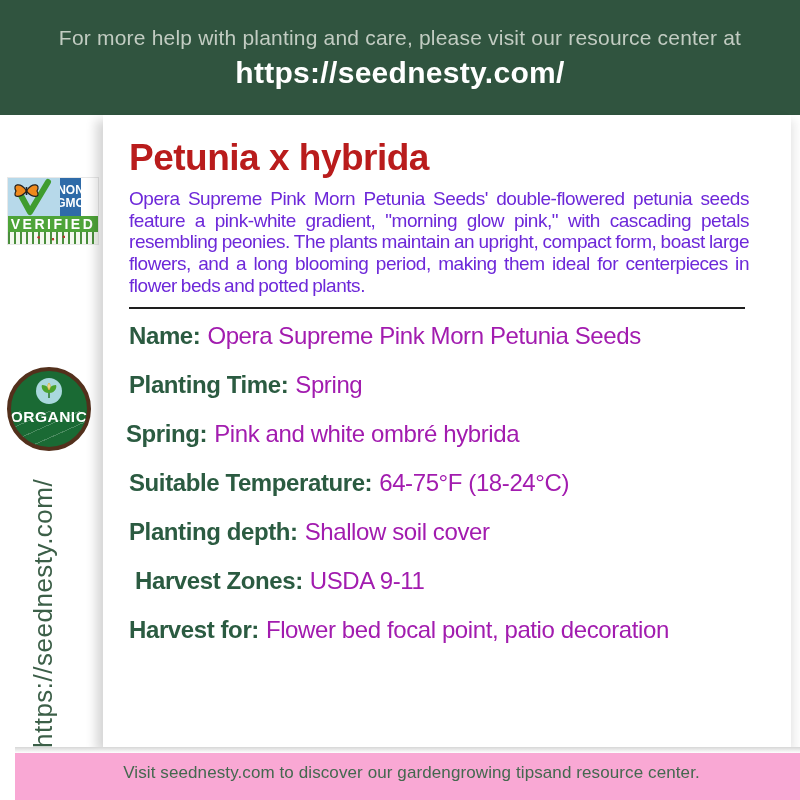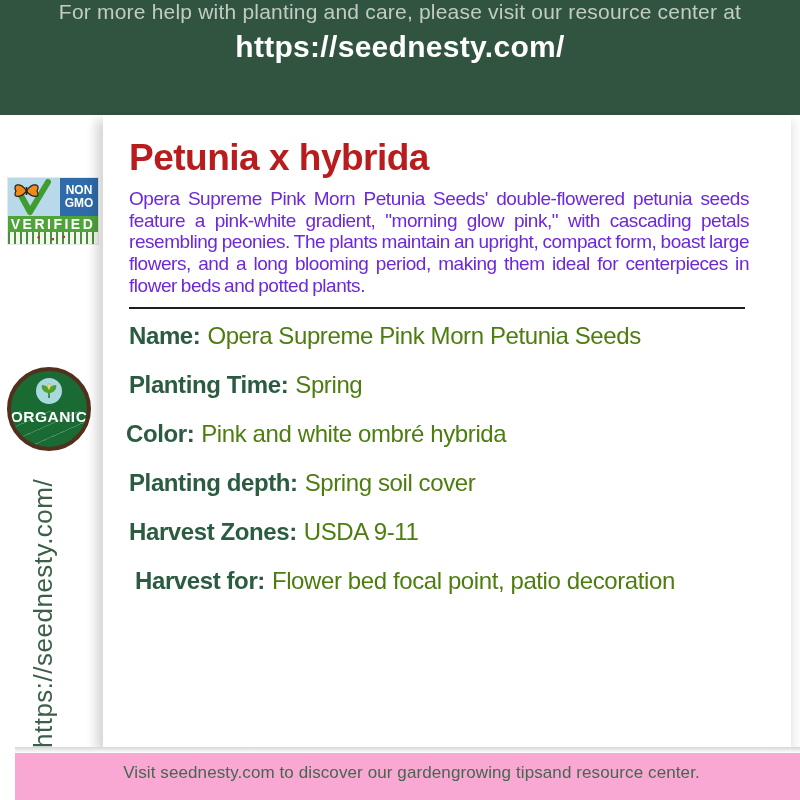--- a/index.html
+++ b/index.html
@@ -8,39 +8,39 @@
     position:relative;
     font-family:"Liberation Sans", sans-serif;
     background:#ffffff;
     overflow:hidden;
   }
 
   
   .banner {
     position:absolute; left:0; top:0; width:800px; height:115px;
     background:#30543f;
-    display:flex; flex-direction:column; align-items:center; justify-content:flex-start;
+    display:flex; flex-direction:column; align-items:center; justify-content:center;
     gap:6px;
   }
   .banner-line1 { color:#c2ccc2; font-size:21px; letter-spacing:0.2px; }
   .banner-line2 { color:#ffffff; font-size:30px; font-weight:700; letter-spacing:0.3px; }
 
   
   .sidebar { position:absolute; left:0; top:115px; width:104px; height:685px; background:#ffffff; }
 
   
   .nongmo {
     position:absolute; left:8px; top:63px; width:90px; height:66px;
     background:#ffffff; box-shadow:0 0 0 1px #e8e8e8;
     display:flex; flex-direction:column;
   }
   .nongmo-top { display:flex; height:38px; }
   .nongmo-sky { width:52px; background:#b7d9ea; position:relative; overflow:hidden; }
   .nongmo-blue {
-    width:38px; background:#2f6ba8; color:#fff; font-weight:800; font-size:12px;
+    width:21px; background:#2f6ba8; color:#fff; font-weight:800; font-size:12px;
     line-height:1.05; display:flex; flex-direction:column; align-items:center; justify-content:center;
   }
   .nongmo-verified {
     height:16px; background:#4ea439; color:#fff; font-weight:700; font-size:14px;
     letter-spacing:2.5px; display:flex; align-items:center; justify-content:center;
   }
   .nongmo-grass {
     height:12px; background-color:#f3f8ef;
     background-image:
       radial-gradient(circle at 34% 45%, #b03a2e 1px, transparent 1.6px),
@@ -97,21 +97,21 @@
     text-align:justify; letter-spacing:-0.45px; word-spacing:-1px;
   }
   .divider { margin-top:11px; width:616px; border:none; border-top:2px solid #1e1e1e; }
 
   .fields { margin-top:13px; }
   .field-row { margin-bottom:19px; height:30px; font-size:24px; letter-spacing:-0.4px; white-space:nowrap; }
   .field-row:nth-child(3) { margin-left:-3px; }
   .field-row:nth-child(6) { margin-left:6px; }
   .field-row:nth-child(8) { margin-left:3px; }
   .field-label { color:#2b5b41; font-weight:700; }
-  .field-value { color:#4d7c0f; margin-left:7px; }
+  .field-value { color:#a21caf; margin-left:7px; }
   .field-row:nth-child(8) .field-value { margin-left:3px; }
 
   
   .footer { position:absolute; left:15px; top:747px; width:793px; height:53px; background:#f9a8d4; }
   .footer-strip { width:100%; height:6px; background:linear-gradient(#d7d7d7, #ffffff); }
   .footer-text { margin-top:10px; text-align:center; color:#44684f; font-size:17px; letter-spacing:0.1px; }
 </style>
 </head>
 <body>
 
@@ -192,24 +192,27 @@
   <hr class="divider">
 
   <div class="fields">
     <div class="field-row">
       <span class="field-label">Name:</span><span class="field-value">Opera Supreme Pink Morn Petunia Seeds</span>
     </div>
     <div class="field-row">
       <span class="field-label">Planting Time:</span><span class="field-value">Spring</span>
     </div>
     <div class="field-row">
-      <span class="field-label">Color:</span><span class="field-value">Pink and white ombré hybrida</span>
-    </div>
-    <div class="field-row">
-      <span class="field-label">Planting depth:</span><span class="field-value">Spring soil cover</span>
+      <span class="field-label">Spring:</span><span class="field-value">Pink and white ombré hybrida</span>
+    </div>
+    <div class="field-row">
+      <span class="field-label">Suitable Temperature:</span><span class="field-value">64-75°F (18-24°C)</span>
+    </div>
+    <div class="field-row">
+      <span class="field-label">Planting depth:</span><span class="field-value">Shallow soil cover</span>
     </div>
     <div class="field-row">
       <span class="field-label">Harvest Zones:</span><span class="field-value">USDA 9-11</span>
     </div>
     <div class="field-row">
       <span class="field-label">Harvest for:</span><span class="field-value">Flower bed focal point, patio decoration</span>
     </div>
   </div>
 </div>
 

